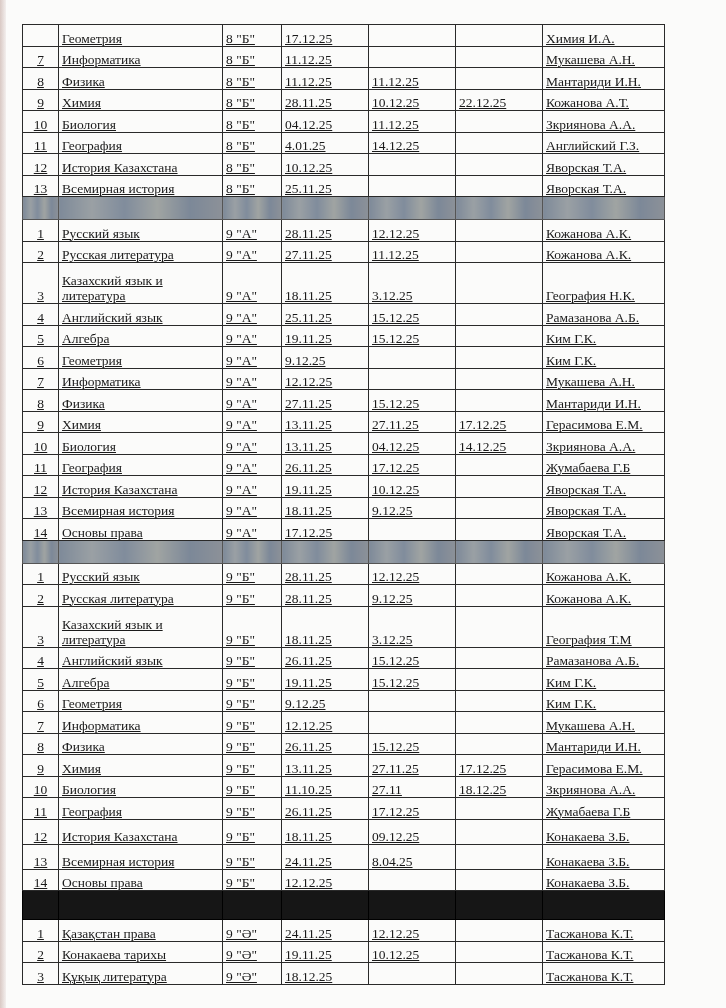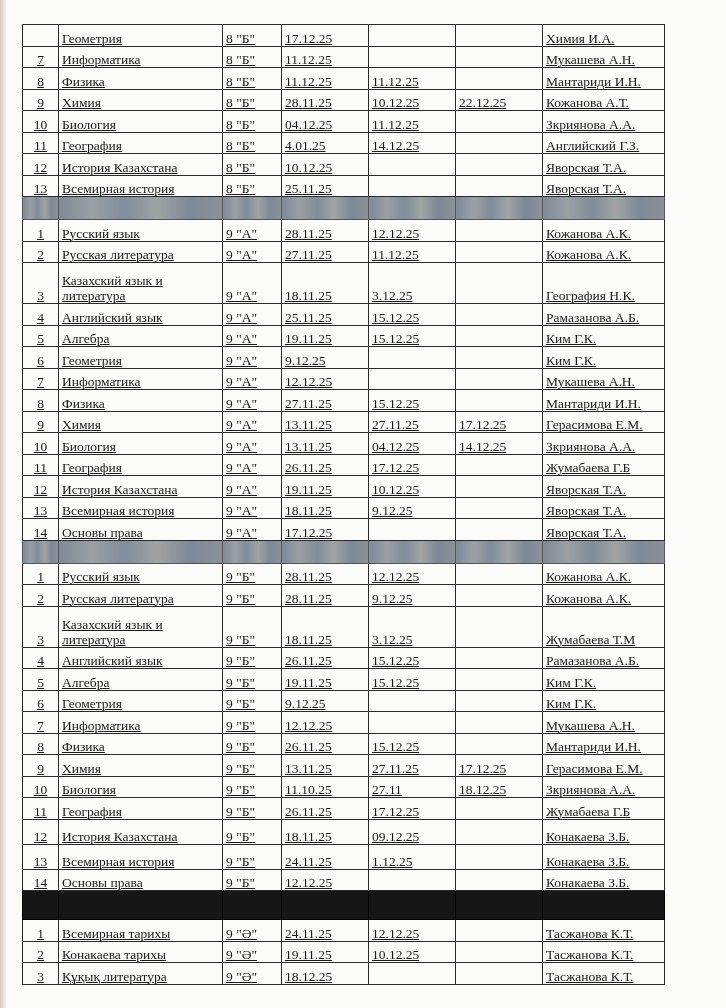--- a/index.html
+++ b/index.html
@@ -307,21 +307,21 @@
       <tr class="tall">
         <td class="num">3</td>
         <td style="white-space: normal;">
           <div>Казахский язык и</div>
           <div>литература</div>
         </td>
         <td>9 "Б"</td>
         <td>18.11.25</td>
         <td>3.12.25</td>
         <td></td>
-        <td>Жумабаева Т.М</td>
+        <td>География Т.М</td>
       </tr>
       <tr>
         <td class="num">4</td>
         <td>Английский язык</td>
         <td>9 "Б"</td>
         <td>26.11.25</td>
         <td>15.12.25</td>
         <td></td>
         <td>Рамазанова А.Б.</td>
       </tr>
@@ -395,21 +395,21 @@
         <td>18.11.25</td>
         <td>09.12.25</td>
         <td></td>
         <td>Конакаева З.Б.</td>
       </tr>
       <tr class="mid">
         <td class="num">13</td>
         <td>Всемирная история</td>
         <td>9 "Б"</td>
         <td>24.11.25</td>
-        <td>1.12.25</td>
+        <td>8.04.25</td>
         <td></td>
         <td>Конакаева З.Б.</td>
       </tr>
       <tr>
         <td class="num">14</td>
         <td>Основы права</td>
         <td>9 "Б"</td>
         <td>12.12.25</td>
         <td></td>
         <td></td>
@@ -419,21 +419,21 @@
         <td></td>
         <td></td>
         <td></td>
         <td></td>
         <td></td>
         <td></td>
         <td></td>
       </tr>
       <tr>
         <td class="num">1</td>
-        <td>Всемирная тарихы</td>
+        <td>Қазақстан права</td>
         <td>9 "Ә"</td>
         <td>24.11.25</td>
         <td>12.12.25</td>
         <td></td>
         <td>Тасжанова К.Т.</td>
       </tr>
       <tr>
         <td class="num">2</td>
         <td>Конакаева тарихы</td>
         <td>9 "Ә"</td>

